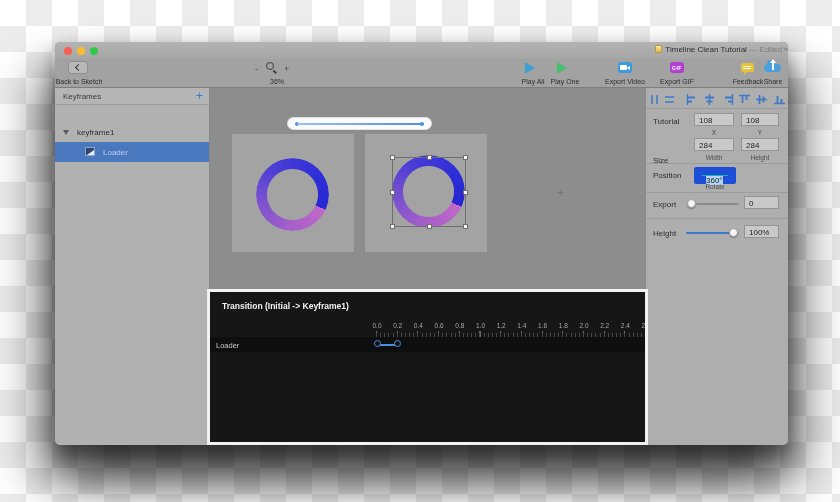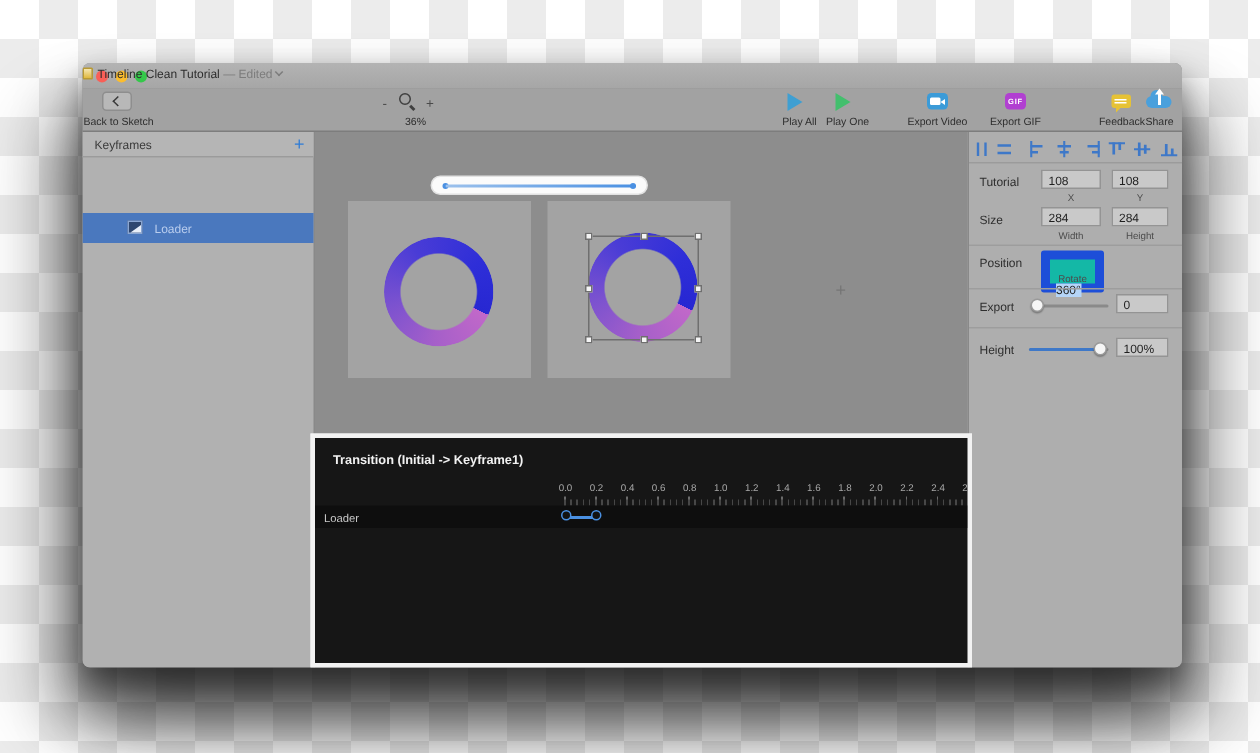--- a/index.html
+++ b/index.html
@@ -17,21 +17,21 @@
   .window {
     left:55px; top:42px; width:733px; height:403px;
     border-radius:5px; overflow:hidden; background:#8d8d8d;
     box-shadow:0 30px 42px 4px rgba(0,0,0,.48), 0 10px 18px rgba(0,0,0,.35),
                24px 34px 48px rgba(0,0,0,.28), -24px 34px 48px rgba(0,0,0,.28);
   }
 
   
   .titlebar { left:0; top:0; width:733px; height:17px; background:linear-gradient(#b3b3b3,#a6a6a6); }
   .light { width:8px; height:8px; border-radius:50%; top:5px; }
-  .title-wrap { top:3px; width:100%; text-align:left; font-size:8px; color:#2d2d2d; }
+  .title-wrap { top:3px; width:100%; text-align:right; font-size:8px; color:#2d2d2d; }
   .doc-icon { display:inline-block; width:7px; height:8px; background:linear-gradient(#f5e6b0,#e0b93f); border:1px solid #b99a33; border-radius:1px; vertical-align:-1px; margin-right:3px; }
   .title-edited { color:#7c7c7c; }
   .chev-down { display:inline-block; width:4px; height:4px; border-right:1px solid #7c7c7c; border-bottom:1px solid #7c7c7c; transform:rotate(45deg); vertical-align:2px; margin-left:2px; }
 
   .toolbar { left:0; top:17px; width:733px; height:29px; background:#a2a2a2; border-bottom:1px solid #7d7d7d; }
   .tool-label { font-size:7px; color:#2e2e2e; text-align:center; top:19px; }
   .btn-back { left:13px; top:2px; width:20px; height:13px; background:#b8b8b8; border:1px solid #8e8e8e; border-radius:3px; }
   .chev-left { left:7px; top:3px; width:5px; height:5px; border-left:1.5px solid #3a3a3a; border-bottom:1.5px solid #3a3a3a; transform:rotate(45deg); }
   .zoomctl { font-size:9px; color:#4a4a4a; }
   .lens { width:8px; height:8px; border:1.5px solid #3f3f3f; border-radius:50%; }
@@ -79,21 +79,21 @@
   .handle { width:5px; height:5px; background:#f4f4f4; border:1px solid #6f6f6f; }
   .canvas-plus { left:347px; top:98px; font-size:12px; color:#757575; }
 
   
   .inspector { left:590px; top:46px; width:143px; height:357px; background:#aeaeae; border-left:1px solid #898989; }
   .icon-row-sep { left:0; top:20px; width:100%; height:1px; background:#9b9b9b; }
   .alico { top:6px; width:11px; height:11px; }
   .insp-label { font-size:8px; color:#2e2e2e; }
   .field { height:13px; background:#c9c9c9; border:1px solid #949494; font-size:8px; color:#1f1f1f; padding:2px 0 0 4px; }
   .field-sub { font-size:6.5px; color:#4c4c4c; text-align:center; }
-  .field-focus { background:#14b8a6; border:6px solid #1d4ed8; border-radius:2px; padding-top:16px; }
+  .field-focus { background:#14b8a6; border:8px solid #1d4ed8; border-radius:2px; padding-top:1px; }
   .sel-text { background:#b5d5f8; }
   .sep { left:0; width:100%; height:1px; background:#9d9d9d; }
   .slider-track { height:2px; background:#8a8a8a; border-radius:1px; }
   .slider-fill { height:2px; background:#3e78c8; border-radius:1px; }
   .knob { width:9px; height:9px; border-radius:50%; background:#f6f6f6; border:1px solid #9a9a9a; box-shadow:0 1px 1px rgba(0,0,0,.3); }
 
   
   .timeline { left:152px; top:247px; width:441px; height:156px; background:#f2f2f2; border:3px solid #f2f2f2; }
   .tl-inner { left:0; top:0; width:435px; height:150px; background:#161616; overflow:hidden; }
   .tl-header { left:12px; top:9px; font-size:8.5px; font-weight:bold; color:#f2f2f2; }
@@ -156,20 +156,24 @@
       <span class="abs arrow-up"></span>
     </div>
     <div class="abs tool-label" style="left:703px;width:30px;">Share</div>
   </div>
 
   <div class="abs sidebar">
     <div class="abs sb-header">
       <span class="abs sb-header-label">Keyframes</span>
       <span class="abs sb-add">+</span>
     </div>
+    <div class="abs sb-row" style="top:35px;border-bottom:none;">
+      <span class="abs tri-down"></span>
+      <span class="abs sb-row-label">keyframe1</span>
+    </div>
     <div class="abs sb-selected">
       <span class="abs layer-icon"></span>
       <span class="abs layer-label">Loader</span>
     </div>
   </div>
 
   <div class="abs canvas">
     <div class="abs scrubber">
       <span class="abs scrub-dot" style="left:7px;"></span>
       <div class="abs scrub-line"></div>
@@ -229,21 +233,21 @@
         <path d="M3.5 2v8M7.5 5v5" stroke="#3e78c8" stroke-width="1.8"></path>
       </svg>
     <div class="abs icon-row-sep"></div>
 
     <span class="abs insp-label" style="left:7px;top:29px;">Tutorial</span>
     <div class="abs field" style="left:48px;top:25px;width:40px;">108</div>
     <div class="abs field" style="left:95px;top:25px;width:38px;">108</div>
     <div class="abs field-sub" style="left:48px;top:41px;width:40px;">X</div>
     <div class="abs field-sub" style="left:95px;top:41px;width:38px;">Y</div>
 
-    <span class="abs insp-label" style="left:7px;top:54px;">Size</span>
+    <span class="abs insp-label" style="left:7px;top:68px;">Size</span>
     <div class="abs field" style="left:48px;top:50px;width:40px;">284</div>
     <div class="abs field" style="left:95px;top:50px;width:38px;">284</div>
     <div class="abs field-sub" style="left:48px;top:66px;width:40px;">Width</div>
     <div class="abs field-sub" style="left:95px;top:66px;width:38px;">Height</div>
 
     <div class="abs sep" style="top:75px;"></div>
 
     <span class="abs insp-label" style="left:7px;top:83px;">Position</span>
     <div class="abs field field-focus" style="left:48px;top:79px;width:42px;"><span class="sel-text">360°</span></div>
     <div class="abs field-sub" style="left:48px;top:95px;width:42px;">Rotate</div>

